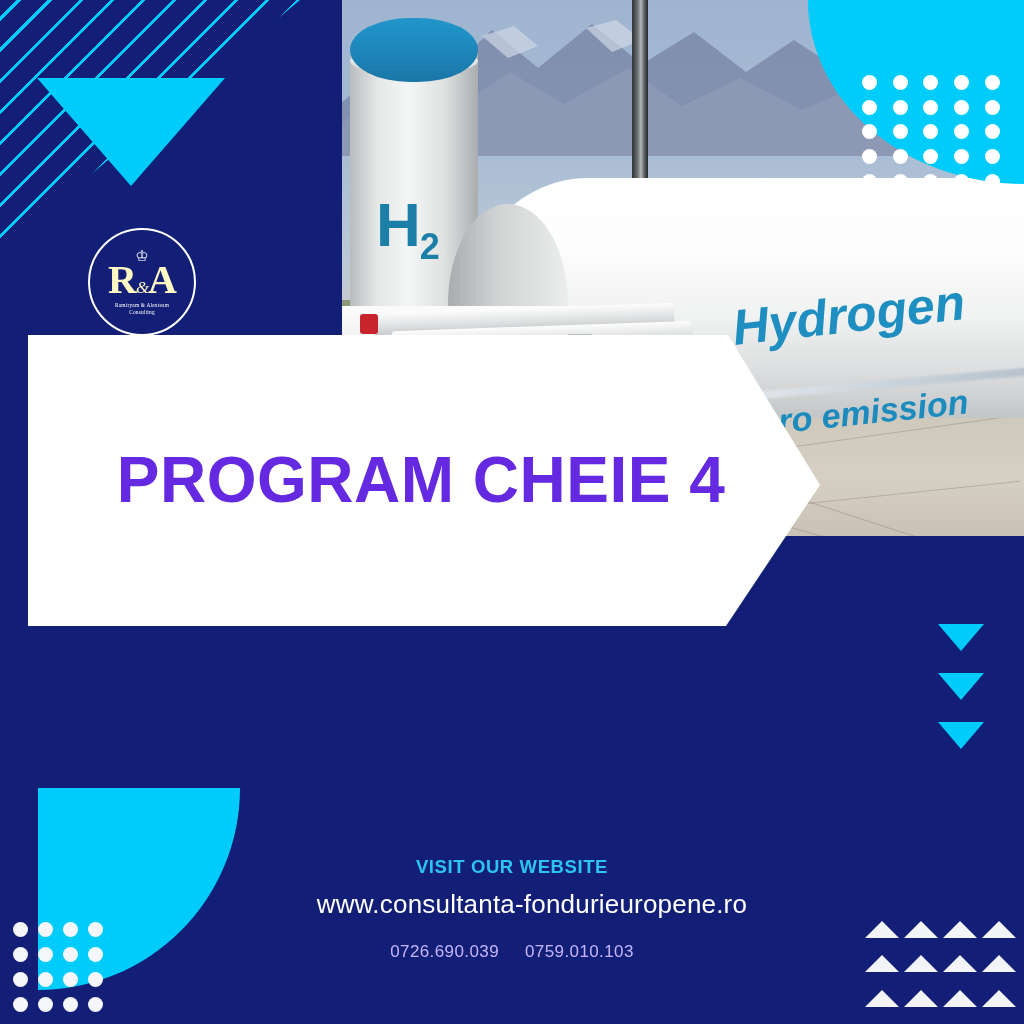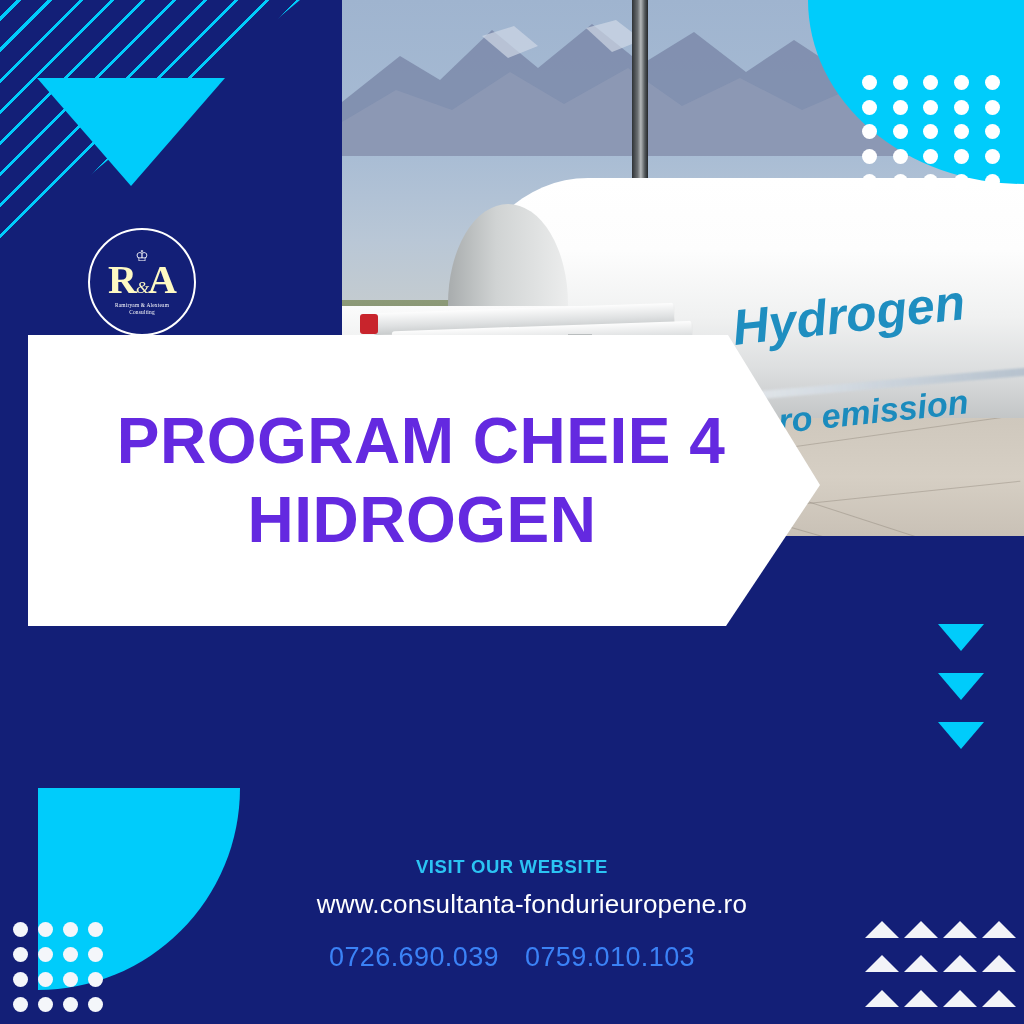--- a/index.html
+++ b/index.html
@@ -148,21 +148,21 @@
                       letter-spacing:0.5px;white-space:nowrap;}
   .title-l1{text-indent:-2px;}
 
   
   .body-copy{position:absolute;left:96px;top:658px;width:836px;text-align:center;
              color:#ffffff;font-weight:bold;font-size:30.5px;line-height:1.42;}
 
   .footer{position:absolute;left:0;top:856px;width:1024px;text-align:center;}
   .visit{color:#2bc4f3;font-size:18.5px;font-weight:bold;letter-spacing:.6px;text-align:center;}
   .site{color:#ffffff;font-size:26px;margin-top:11px;letter-spacing:.2px;padding-left:40px;}
-  .phones{color:#3b82f6;font-size:27px;margin-top:22px;letter-spacing:.4px;}
+  .phones{color:#c4b5fd;font-size:17px;margin-top:22px;letter-spacing:.4px;}
   .phones span{display:inline-block;}
   .ph-gap{width:26px;}
 </style>
 </head>
 <body>
 
 <div id="poster">
 
   <div class="photo">
     <div class="sky"></div>
@@ -180,20 +180,27 @@
       <div class="pav-line" style="left:90px;top:6px;width:420px;transform:rotate(16deg);"></div>
       <div class="pav-line" style="left:210px;top:0px;width:400px;transform:rotate(18deg);"></div>
       <div class="pav-line" style="left:-40px;top:74px;width:460px;transform:rotate(-10deg);"></div>
       <div class="pav-line" style="left:240px;top:58px;width:440px;transform:rotate(-8deg);"></div>
       <div class="pav-line" style="left:380px;top:94px;width:300px;transform:rotate(-6deg);"></div>
     </div>
     <div class="grass"></div>
 
     <div class="mast"></div>
 
+    <div class="tank">
+      <div class="tank-body"></div>
+      <div class="tank-cap2"></div>
+      <div class="tank-cap"></div>
+      <div class="tank-h2"><span>H</span><sub>2</sub></div>
+      <div class="tank-base"></div>
+    </div>
 
     <div class="tanker">
       <div class="tanker-cyl"></div>
       <div class="tanker-nose"></div>
       <div class="tanker-strip"></div>
       <div class="tanker-word">Hydrogen</div>
       <div class="tanker-h2"><span>H</span></div>
       <div class="tanker-sub">zero emission</div>
     </div>
 
@@ -295,21 +302,20 @@
     <div class="logo-mono"><span>R</span><em>&amp;</em><span>A</span></div>
     <div class="logo-cap">
       <div>Ramiryam &amp; Alexteam</div>
       <div>Consulting</div>
     </div>
   </div>
 
   <div class="banner">
     <div class="banner-inner">
       <div class="title-l1">PROGRAM CHEIE 4</div>
-      <div class="title-l2">HIDROGEN</div>
     </div>
   </div>
 
 
   <div class="footer">
     <div class="visit">VISIT OUR WEBSITE</div>
     <div class="site">www.consultanta-fondurieuropene.ro</div>
     <div class="phones">
       <span>0726.690.039</span><span class="ph-gap">&nbsp;</span><span>0759.010.103</span>
     </div>

